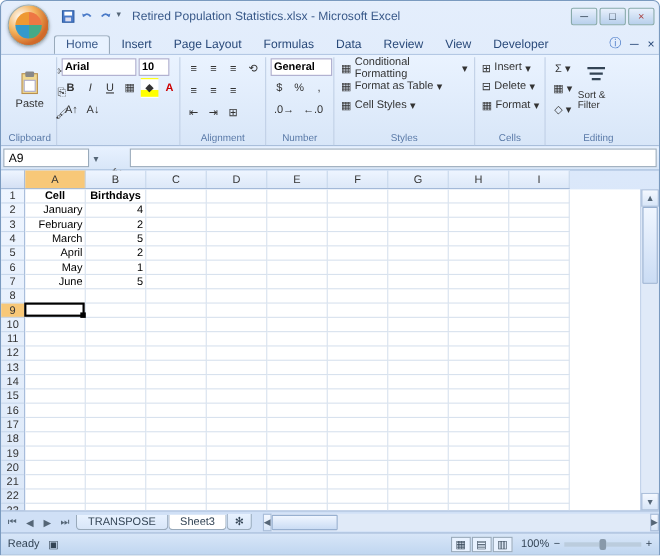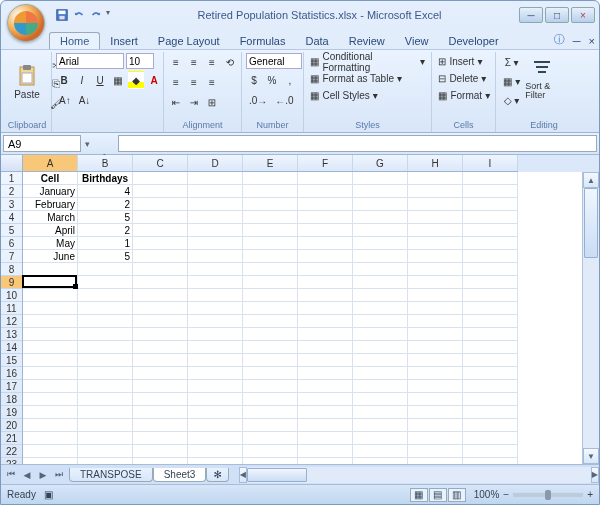--- a/index.html
+++ b/index.html
@@ -3,35 +3,35 @@
 <meta charset="utf-8">
 <style>
 * { box-sizing: border-box; margin: 0; padding: 0; font-family: "Segoe UI", Tahoma, sans-serif; }
 body { background: #fff; width: 600px; height: 505px; overflow: hidden; }
 .window { width: 600px; height: 505px; border: 1px solid #7a9abf; background: linear-gradient(#e4eefc,#c8dbf6); display: flex; flex-direction: column; border-radius: 6px 6px 0 0; }
 .titlebar { height: 28px; display: flex; align-items: center; padding: 0 4px; }
 .office-btn { width: 38px; height: 38px; border-radius: 50%; background: radial-gradient(circle at 30% 30%, #fff, #f3b15a 40%, #d06a2a 70%); margin: 2px 4px -14px 2px; z-index: 5; border: 1px solid #9aa; box-shadow: 0 1px 3px rgba(0,0,0,.3); position: relative; }
 .office-btn::after { content:""; position:absolute; inset:6px; background: conic-gradient(#e74 0 90deg,#4a8 0 180deg,#39c 0 270deg,#e93 0); border-radius:50%; }
 .qat { display: flex; gap: 3px; margin-left: 6px; align-items: center; }
 .qat span, .qat svg { width: 14px; height: 14px; }
-.title-text { flex: 1; text-align: center; font-size: 11px; color: #3a5a8a; }
+.title-text { flex: 1; font-size: 11px; color: #3a5a8a; }
 .win-ctrls { display: flex; gap: 2px; }
 .win-ctrls div { width: 24px; height: 16px; background: linear-gradient(#e8f0fc,#b8d0ec); border: 1px solid #8aa; border-radius: 2px; display:flex; align-items:center; justify-content:center; font-size:10px; color:#345; }
 .tabs { display: flex; padding-left: 48px; height: 20px; align-items: flex-end; }
 .tab { font-size: 11px; padding: 2px 10px; color: #2a4a7a; cursor: pointer; }
 .tab.active { background: #e8f2ff; border: 1px solid #9ab; border-bottom: none; border-radius: 3px 3px 0 0; color: #3a5a8a; font-weight: 500; }
 .ribbon { height: 84px; background: linear-gradient(#eaf3ff,#d8e6f8); border-top: 1px solid #b4c8e4; border-bottom: 1px solid #9db4d4; display: flex; padding: 2px 0 0 2px; }
 .rgroup { border-right: 1px solid #c0d0e6; padding: 1px 4px 0 4px; display: flex; flex-direction: column; position: relative; }
 .rgroup-label { font-size: 9px; color: #5a7aa8; text-align: center; padding: 1px 0 2px; margin-top: auto; }
 .rrow { display: flex; gap: 2px; align-items: center; }
 .rbtn { min-width: 16px; height: 18px; border: 1px solid transparent; display: flex; align-items: center; justify-content: center; font-size: 10px; color: #333; padding: 0 2px; }
 .bigbtn { width: 40px; height: 56px; display: flex; flex-direction: column; align-items: center; justify-content: center; font-size: 10px; color: #333; gap: 2px; }
 .bigbtn svg { width: 24px; height: 24px; }
 .minibtn { font-size: 10px; height: 17px; display:flex; align-items:center; gap:3px; color:#333; padding: 0 2px; }
-.sel { height: 16px; font-size: 10px; border: 1px solid #aac; background: #fff; padding: 0 2px; }
+.sel { height: 16px; font-size: 10px; border: 1px solid #aac; background: #fff; padding: 0 2px; font-weight: bold; }
 .fontname { width: 68px; }
 .fontsize { width: 28px; }
 .namebox-row { height: 22px; background: linear-gradient(#e8f2ff,#d8e6f8); border-bottom: 1px solid #a0b8d8; display: flex; align-items: center; padding: 2px; }
 .namebox { width: 78px; height: 17px; background: #fff; border: 1px solid #9ab; font-size: 11px; padding: 0 4px; display:flex; align-items:center; }
 .fx { font-size: 11px; font-style: italic; color: #555; padding: 0 8px; margin-top: 28px; }
 .formula { flex: 1; height: 17px; background: #fff; border: 1px solid #9ab; }
 .grid-area { flex: 1; display: flex; overflow: hidden; }
 .rownums { width: 22px; background: linear-gradient(#eef5ff,#dce8f8); border-right: 1px solid #9db4d4; }
 .colhdrs { height: 17px; display: flex; background: linear-gradient(#eef5ff,#dce8f8); border-bottom: 1px solid #9db4d4; }
 .corner { width: 22px; height: 17px; background: linear-gradient(#eef5ff,#d4e0f4); border-right: 1px solid #9db4d4; border-bottom: 1px solid #9db4d4; }

